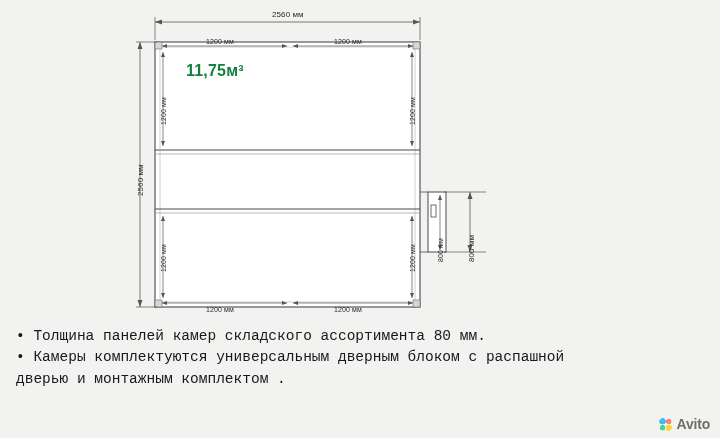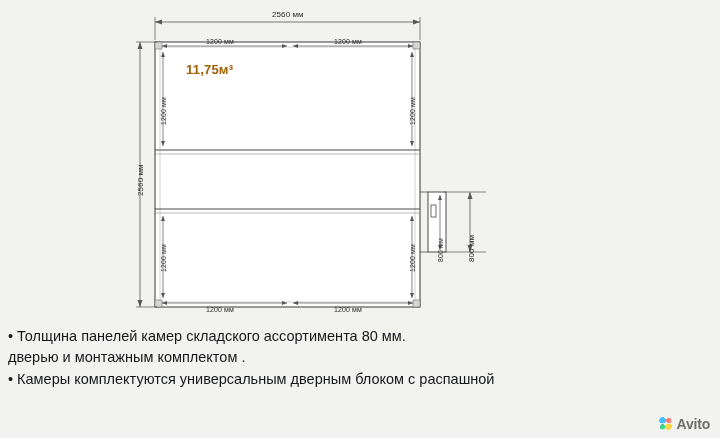--- a/index.html
+++ b/index.html
@@ -31,23 +31,23 @@
   }
   .diagram svg {
     display: block;
   }
 
   
   .volume-label {
     position: absolute;
     left: 186px;
     top: 62px;
-    font-size: 13px;
+    font-size: 16px;
     font-weight: bold;
-    color: #a16207;
+    color: #15803d;
     letter-spacing: 0.2px;
   }
 
   
   .dim {
     position: absolute;
     font-size: 7px;
     color: #2a2a2a;
     white-space: nowrap;
     letter-spacing: 0.1px;
@@ -55,42 +55,43 @@
   .dim.big {
     font-size: 8px;
   }
   .vert {
     transform-origin: 0 0;
   }
 
   
   .notes {
     position: absolute;
-    left: 8px;
+    left: 16px;
     top: 326px;
     width: 694px;
     color: #16181a;
     font-size: 14.5px;
     line-height: 1.48;
+    font-family: Liberation Mono, monospace;
   }
   .note-line {
     display: block;
     white-space: nowrap;
   }
   .note-line .bullet {
     color: #16181a;
   }
 
   
   .watermark {
     position: absolute;
     right: 10px;
     bottom: 6px;
     display: flex;
-    align-items: flex-start;
+    align-items: center;
     gap: 4px;
     opacity: 0.72;
   }
   .wm-logo {
     width: 15px;
     height: 15px;
     border-radius: 50%;
     background:
       radial-gradient(circle at 30% 28%, #0af 0 3.2px, transparent 3.4px),
       radial-gradient(circle at 72% 30%, #f55 0 2.6px, transparent 2.8px),
@@ -199,25 +200,25 @@
     <div class="dim vert" style="left:437px; top:262px; transform:rotate(-90deg);">800 мм</div>
     <div class="dim big vert" style="left:467px; top:262px; transform:rotate(-90deg);">800 мм</div>
   </div>
 
   <div class="notes">
     <div class="note-line">
       <span class="bullet">•</span>
       <span>Толщина панелей камер складского ассортимента  80 мм.</span>
     </div>
     <div class="note-line">
-      <span>дверью и монтажным комплектом .</span>
+      <span class="bullet">•</span>
+      <span>Камеры комплектуются универсальным дверным блоком с распашной</span>
     </div>
     <div class="note-line">
-      <span class="bullet">•</span>
-      <span>Камеры комплектуются универсальным дверным блоком с распашной</span>
+      <span>дверью и монтажным комплектом .</span>
     </div>
   </div>
 
   <div class="watermark">
     <span class="wm-logo"></span>
     <span class="wm-text">Avito</span>
   </div>
 
 </div>
 

